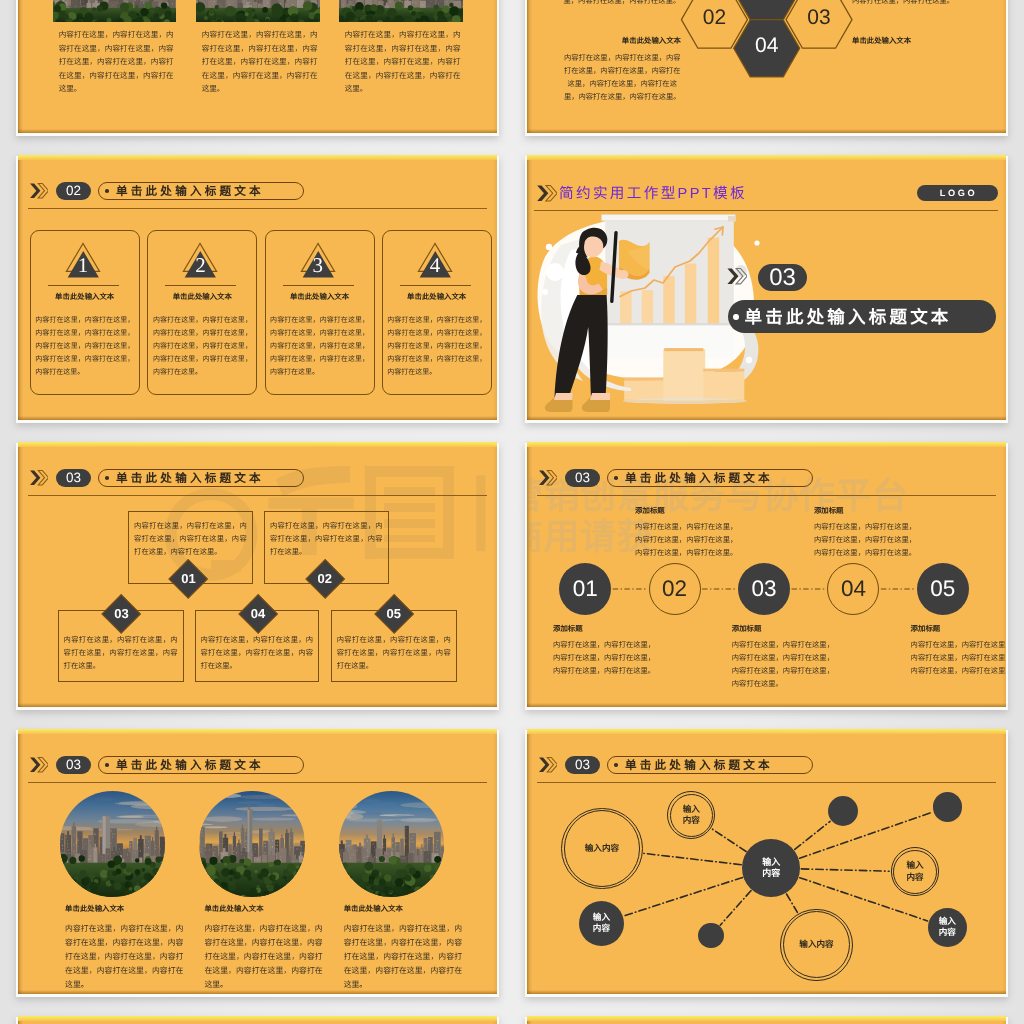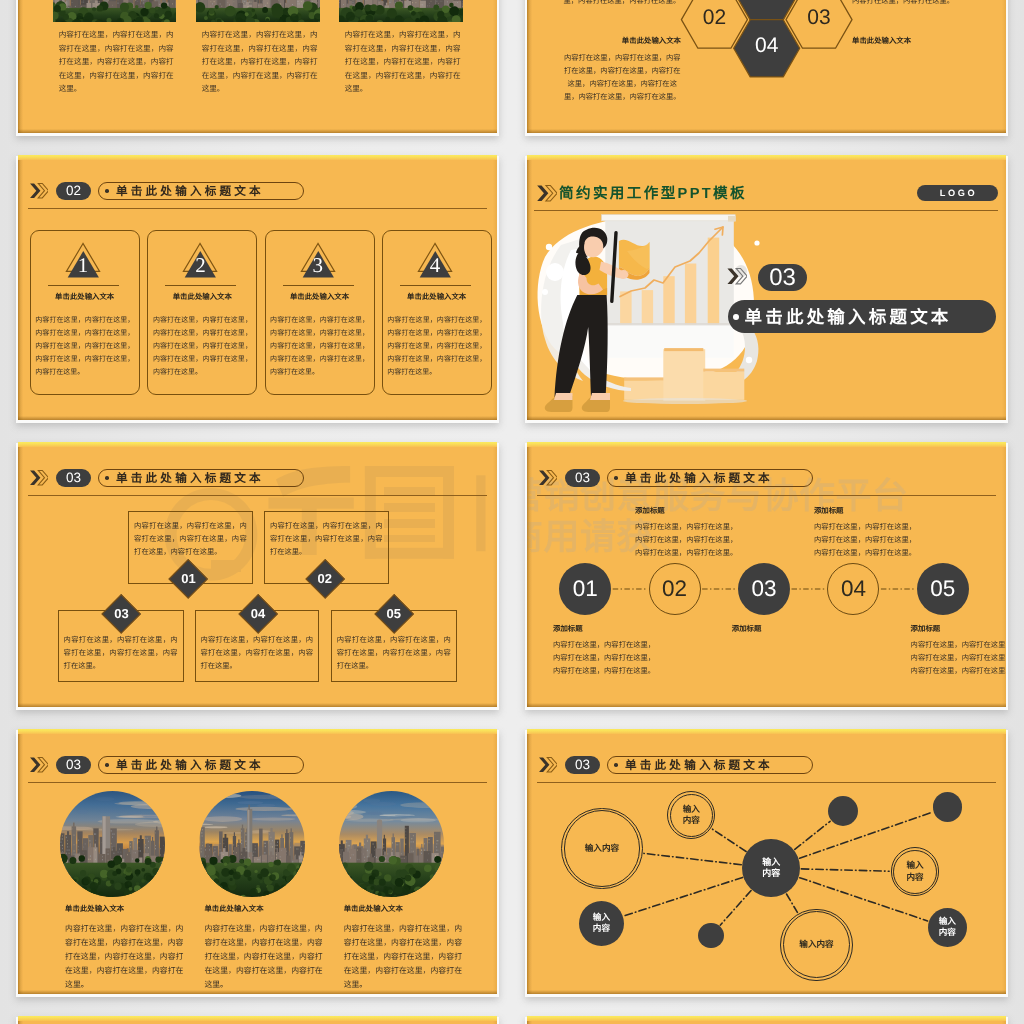--- a/index.html
+++ b/index.html
@@ -1171,21 +1171,21 @@
     <div class="slideWrap" style="left:527px;top:155px;width:479px;height:265px">
       <div class="slide">
         <span class="shine"></span>
         <span class="lshade"></span>
         <span class="rshade"></span>
         <span class="bshade"></span>
         <span class="chev" style="left:9px;top:30px;line-height:0"><svg width="20.5" height="16.5" viewBox="0 0 24 20" fill="none">
             <path d="M1.0 0.6 L9.2 10 L1.0 19.4 L6.3 19.4 L14.5 10 L6.3 0.6 Z" fill="#3b332a"></path>
             <path d="M11.6 0.6 L19.8 10 L11.6 19.4 L16.9 19.4 L25.1 10 L16.9 0.6 Z" fill="none" stroke="#8a5c15" stroke-width="1.35" stroke-linejoin="miter"></path>
           </svg></span>
-        <div style="position:absolute;left:32px;top:26.5px;font-size:14.6px;font-weight:700;color:#14532d;letter-spacing:2.35px;z-index:22">简约实用工作型PPT模板</div>
+        <div style="position:absolute;left:32px;top:26.5px;font-size:14.6px;font-weight:400;color:#6d28d9;letter-spacing:2.35px;z-index:22">简约实用工作型PPT模板</div>
         <div style="position:absolute;left:389.7px;top:29.5px;width:81.1px;height:16.1px;background:#3e3e3e;border-radius:30px;display:flex;align-items:center;justify-content:center;z-index:22">
           <span style="color:#fff;font-size:9.2px;letter-spacing:2.6px;font-weight:700;text-indent:2.6px">LOGO</span>
         </div>
         <div class="rule" style="left:7px;top:55px;width:464px"></div>
 <svg width="250" height="265" viewBox="0 0 250 265" style="position:absolute;left:0px;top:0px;z-index:9">
  <g>
 
   <path d="M18 102 C6 128 8 172 28 194 C50 216 102 228 148 225 C190 222 218 206 224 176
            C232 140 224 106 202 86 C180 66 144 58 106 62 C66 66 32 78 18 102 Z" fill="#ffffff" opacity=".96"></path>
   <path d="M34 90 C14 116 10 158 18 184 C24 206 40 220 56 226 C42 208 34 180 36 152
@@ -1383,20 +1383,21 @@
         <div class="bd" style="position:absolute;left:26px;top:195.5px;width:104px;z-index:8;text-align:left">内容打在这里，内容打在这里，内容打在这里，内容打在这里，内容打在这里，内容打在这里。</div>
         <div class="cir o" style="left:121.6px;top:121px;width:52px;height:52px;font-size:22.5px;font-weight:400;z-index:8;font-family:'Liberation Sans',sans-serif">
           <span>02</span>
         </div>
         <div class="sub" style="position:absolute;left:108.1px;top:63px;width:130px;z-index:8">添加标题</div>
         <div class="bd" style="position:absolute;left:108.1px;top:77.5px;width:104px;z-index:8;text-align:left">内容打在这里，内容打在这里，内容打在这里，内容打在这里，内容打在这里，内容打在这里。</div>
         <div class="cir f" style="left:211px;top:121px;width:52px;height:52px;font-size:22.5px;font-weight:400;z-index:8;font-family:'Liberation Sans',sans-serif">
           <span>03</span>
         </div>
         <div class="sub" style="position:absolute;left:204.8px;top:180.5px;width:130px;z-index:8">添加标题</div>
+        <div class="bd" style="position:absolute;left:204.8px;top:195.5px;width:104px;z-index:8;text-align:left">内容打在这里，内容打在这里，内容打在这里，内容打在这里，内容打在这里，内容打在这里，内容打在这里。</div>
         <div class="cir o" style="left:300.4px;top:121px;width:52px;height:52px;font-size:22.5px;font-weight:400;z-index:8;font-family:'Liberation Sans',sans-serif">
           <span>04</span>
         </div>
         <div class="sub" style="position:absolute;left:286.9px;top:63px;width:130px;z-index:8">添加标题</div>
         <div class="bd" style="position:absolute;left:286.9px;top:77.5px;width:104px;z-index:8;text-align:left">内容打在这里，内容打在这里，内容打在这里，内容打在这里，内容打在这里，内容打在这里。</div>
         <div class="cir f" style="left:389.8px;top:121px;width:52px;height:52px;font-size:22.5px;font-weight:400;z-index:8;font-family:'Liberation Sans',sans-serif">
           <span>05</span>
         </div>
         <div class="sub" style="position:absolute;left:383.6px;top:180.5px;width:130px;z-index:8">添加标题</div>
         <div class="bd" style="position:absolute;left:383.6px;top:195.5px;width:104px;z-index:8;text-align:left">内容打在这里，内容打在这里，内容打在这里，内容打在这里，内容打在这里，内容打在这里。</div>

